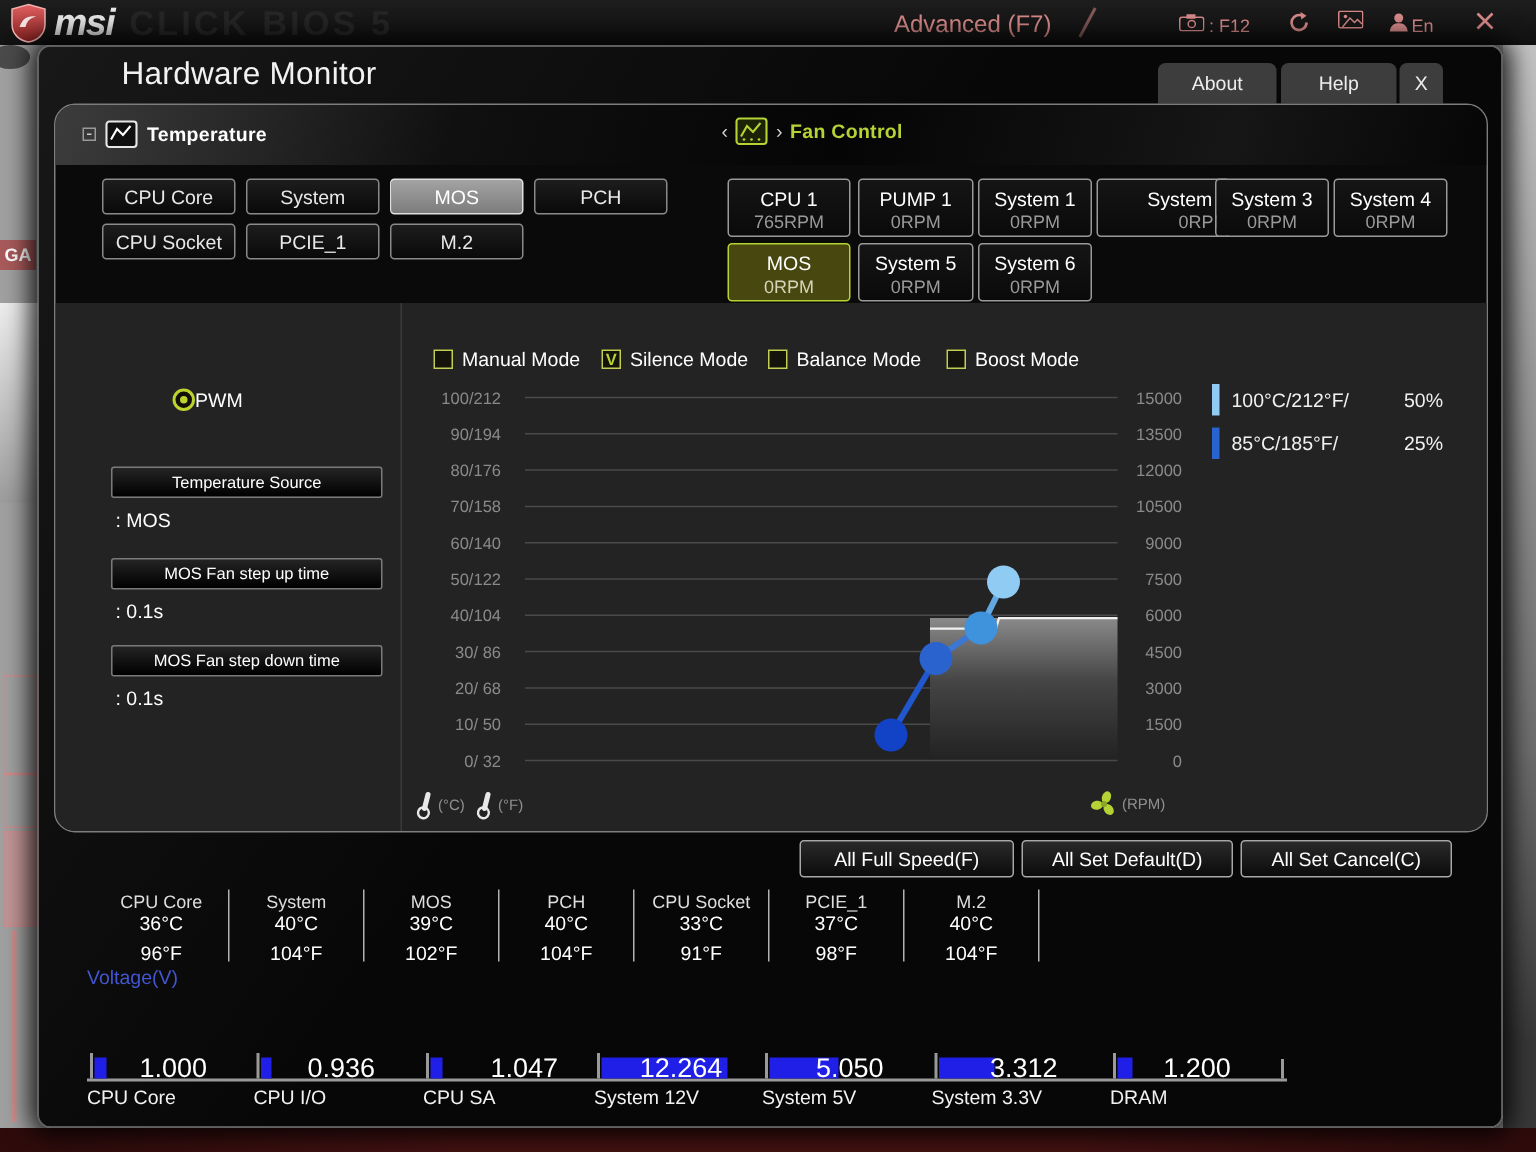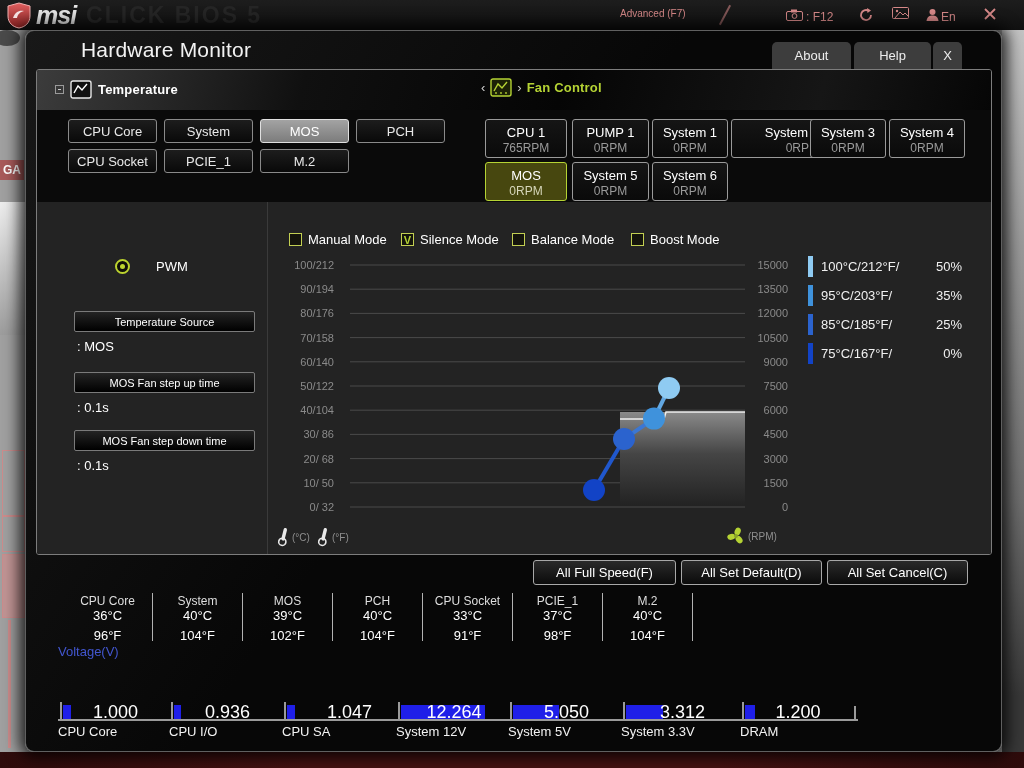--- a/index.html
+++ b/index.html
@@ -6,21 +6,21 @@
   html,body { width:1024px; height:768px; background:#000; }
   body { font-family:"Liberation Sans","DejaVu Sans",sans-serif; overflow:hidden; }
   .screen { position:relative; width:1024px; height:768px; background:#9e9e9e; overflow:hidden; }
 
   
   .topbar { position:absolute; left:0; top:0; width:1024px; height:30px;
             background:linear-gradient(#1d1d1d,#111); z-index:1; }
   .brand { position:absolute; left:6px; top:1px; display:flex; align-items:center; }
   .msi-text { color:#e8e8e8; font-size:25px; font-weight:bold; font-style:italic; letter-spacing:-1px; margin-left:4px; }
   .brand-sub { color:#262626; font-size:23px; font-weight:bold; margin-left:10px; letter-spacing:2px; white-space:nowrap; }
-  .adv-label { position:absolute; left:620px; top:8px; color:#d98a8a; font-size:10px; white-space:nowrap; }
+  .adv-label { position:absolute; left:596px; top:8px; color:#d98a8a; font-size:16px; white-space:nowrap; }
   .top-slash { position:absolute; left:724px; top:4px; width:2px; height:22px; background:#d98a8a; opacity:.55; transform:rotate(28deg); }
   .tb-ico { position:absolute; top:7px; color:#d98a8a; font-size:12px; }
   .tb-ico svg { display:block; }
   .f12 { position:absolute; left:806px; top:10px; color:#d98a8a; font-size:12px; white-space:nowrap; }
   .lang { position:absolute; left:941px; top:10px; color:#d98a8a; font-size:12px; }
 
   .bg-left { position:absolute; left:0; top:30px; width:25px; height:723px; background:#a0a0a0; z-index:0; }
   .bgl-circ { position:absolute; left:-6px; top:0px; width:26px; height:16px; border-radius:50%; background:#4a4a4a; }
   .bgl-tag { position:absolute; left:0; top:130px; width:24px; height:20px; background:#a85a5a; color:#fff;
              font-size:12px; font-weight:bold; padding:3px 0 0 3px; }
@@ -41,21 +41,21 @@
             box-shadow:0 0 16px 5px rgba(0,0,0,.85); }
   .dlg-title { position:absolute; left:55px; top:7px; color:#f2f2f2; font-size:21px; letter-spacing:.2px; }
   .dlg-tab { position:absolute; top:11px; height:27px; background:#3d3d3d; border:none;
              border-radius:5px 5px 0 0; color:#ededed; font-size:13px; font-family:inherit; cursor:pointer; }
   .tab-about { left:746px; width:79px; }
   .tab-help  { left:828px; width:77px; }
   .tab-x     { left:907px; width:29px; }
 
   
   .panel { position:absolute; left:10px; top:38px; width:956px; height:486px;
-           background:#0a0a0a; border:1px solid #7d7d7d; border-radius:3px; overflow:hidden; }
+           background:#0a0a0a; border:1px solid #7d7d7d; border-radius:14px; overflow:hidden; }
   .panel-header { position:absolute; left:0; top:0; width:100%; height:40px;
                   background:linear-gradient(105deg,#3c3c3c 0%,#101010 28%,#050505 55%,#161616 82%,#060606); }
   .hdr-temp { position:absolute; left:18px; top:10px; display:flex; align-items:center; gap:6px; }
   .mini-box { width:9px; height:9px; border:1px solid #9a9a9a; position:relative; }
   .mini-box::after { content:""; position:absolute; left:2px; top:3px; width:3px; height:1px; background:#ccc; }
   .hdr-label { color:#fff; font-size:13px; font-weight:bold; letter-spacing:.2px; }
   .hdr-fan { position:absolute; left:444px; top:8px; display:flex; align-items:center; gap:5px; }
   .hdr-arrow { color:#cfcfcf; font-size:13px; }
   .hdr-fan-label { color:#b5d334; font-size:13px; font-weight:bold; letter-spacing:.2px; }
 
@@ -70,21 +70,21 @@
           border:1px solid #9a9a9a; border-radius:3px; color:#fff; font-size:13px; font-family:inherit;
           cursor:pointer; padding-top:2px; text-align:center; }
   .fbtn .rpm { display:block; color:#9a9a9a; font-size:12px; margin-top:1px; }
   .fbtn.sel { background:#47470f; border-color:#b5d334; }
   .fbtn.sel .rpm { color:#d6d6ba; }
 
   
   .pbody { position:absolute; left:0; top:132px; width:956px; height:353px; background:#232323; }
   .vdivider { position:absolute; left:230px; top:0; width:1px; height:100%; background:#3a3a3a; }
 
-  .radio-row { position:absolute; left:78px; top:57px; display:flex; align-items:center; gap:26px; cursor:pointer; }
+  .radio-row { position:absolute; left:78px; top:57px; display:flex; align-items:center; gap:0; cursor:pointer; }
   .radio { width:15px; height:15px; border-radius:50%; border:2px solid #bcd32f; background:#101008; position:relative; }
   .radio::after { content:""; position:absolute; left:3px; top:3px; width:5px; height:5px; border-radius:50%; background:#bcd32f; }
   .radio-label { color:#fff; font-size:13px; }
 
   .fieldbtn { position:absolute; left:37px; width:181px; height:21px; background:linear-gradient(#242424,#000);
               border:1px solid #7a7a7a; border-radius:2px; color:#fff; font-size:11px; font-family:inherit; cursor:pointer; white-space:nowrap; }
   .fieldval { position:absolute; left:40px; color:#fff; font-size:13px; white-space:nowrap; }
 
   .mode-item { position:absolute; top:30px; display:flex; align-items:center; gap:6px; cursor:pointer; }
   .cbox { width:13px; height:13px; border:1px solid #c2cf52; background:#14140c; color:#b5d334;
@@ -354,33 +354,23 @@
           <span>(RPM)</span>
         </div>
 
         <div class="legend" id="legendBox">
             <div class="lg-row">
               <span class="lg-chip" style="background: rgb(143, 203, 242);"></span>
               <span class="lg-label">100°C/212°F/</span>
               <span class="lg-val">50%</span>
             </div>
             <div class="lg-row">
-              <span class="lg-chip" style="background: rgb(63, 146, 220);"></span>
-              <span class="lg-label">95°C/203°F/</span>
-              <span class="lg-val">35%</span>
-            </div>
-            <div class="lg-row">
               <span class="lg-chip" style="background: rgb(43, 99, 206);"></span>
               <span class="lg-label">85°C/185°F/</span>
               <span class="lg-val">25%</span>
-            </div>
-            <div class="lg-row">
-              <span class="lg-chip" style="background: rgb(18, 67, 198);"></span>
-              <span class="lg-label">75°C/167°F/</span>
-              <span class="lg-val">0%</span>
             </div>
           </div>
       </div>
     </div>
 
     <div class="action-row" id="actionRow">
         <button class="abtn" style="width: 143px;">All Full Speed(F)</button>
         <button class="abtn" style="width: 141px;">All Set Default(D)</button>
         <button class="abtn" style="width: 141px;">All Set Cancel(C)</button>
       </div>

